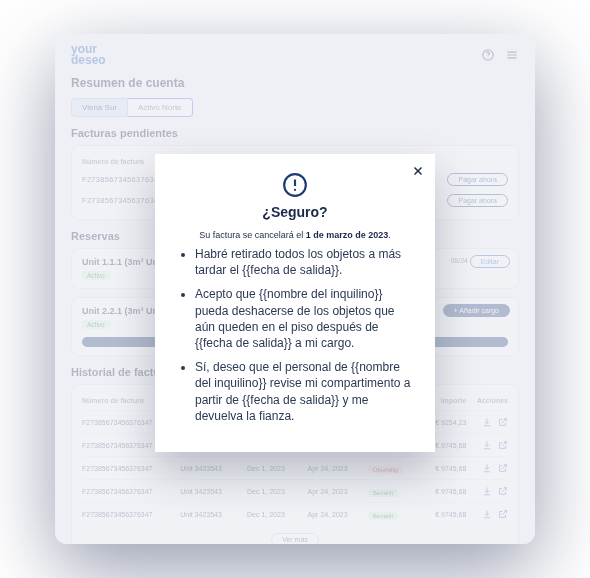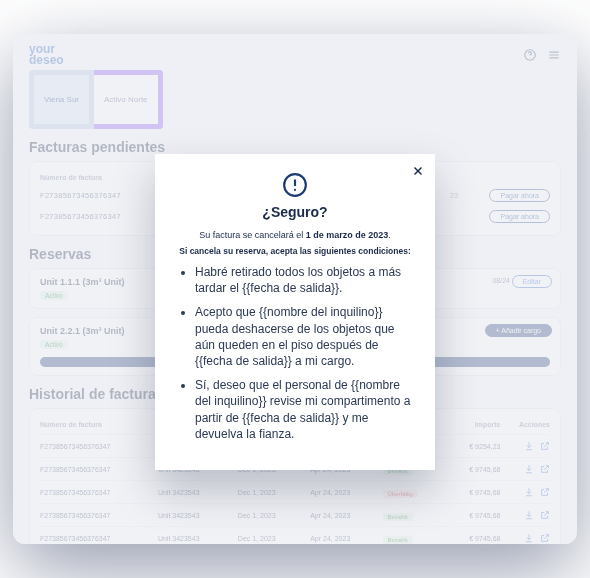--- a/index.html
+++ b/index.html
@@ -1,31 +1,31 @@
 <!DOCTYPE html>
 <html><head>
 <meta charset="utf-8">
 <style>
   * { box-sizing: border-box; margin: 0; padding: 0; }
   body { font-family: -apple-system, BlinkMacSystemFont, "Segoe UI", Arial, sans-serif; background: #fff; width: 590px; height: 578px; overflow: hidden; position: relative; display:flex; align-items:center; justify-content:center;}
   .shadow-wrap { position: relative; filter: drop-shadow(0 25px 40px rgba(21,34,75,0.45)); }
-  .app { width: 564px; height:510px; background:#f7f8f9; border-radius: 12px; overflow:hidden; position:relative; font-size:8px; color:#1e2a44; }
+  .app { width: 480px; height:510px; background:#f7f8f9; border-radius: 12px; overflow:hidden; position:relative; font-size:8px; color:#1e2a44; }
   .topbar { display:flex; align-items:center; justify-content:space-between; padding:10px 16px 4px 16px; }
   .logo { color:#2f66c4; font-weight:700; font-size:12px; line-height:11px; }
   .logo span{ display:block; }
   .top-icons { display:flex; gap:10px; align-items:center; color:#394b6b; }
   .ico-btn { width:14px; height:14px; display:flex; align-items:center; justify-content:center; border-radius:3px; cursor:pointer; }
   .content { padding: 0 16px 16px 16px; }
   h1.summary { font-size:12px; font-weight:700; color:#1b2a4a; margin:6px 0 8px 0;}
   .tabs { display:flex; gap:0; margin-bottom:10px;}
-  .tab { font-size:8px; padding:20px 10px; border:5px solid #8b5cf6; color:#53607d; cursor:pointer; background:#fff;}
+  .tab { font-size:8px; padding:4px 10px; border:1px solid #8b5cf6; color:#53607d; cursor:pointer; background:#fff;}
   .tab:first-child{ border-radius:4px 0 0 4px;}
   .tab:last-child{ border-radius:0 4px 4px 0; border-left:none;}
   .tab.active{ background:#d9e6f6; color:#1e3f7a; border-color:#b6c8e3;}
-  .section-title { font-size:14px; font-weight:700; color:#1b2a4a; margin:10px 0 6px 0;}
+  .section-title { font-size:11px; font-weight:700; color:#1b2a4a; margin:10px 0 6px 0;}
   .panel { border:1px solid #e2e6ee; border-radius:8px; background:#fff; padding:8px 10px; }
   .col-head { color:#7b879c; font-size:7px; font-weight:600; }
   .row { display:flex; align-items:center; padding:4px 0; }
   .invoice-num { font-size:7.5px; color:#445473; letter-spacing:0.3px;}
   .pill-btn { font-size:7px; padding:2px 10px; border:1px solid #274e8f; color:#274e8f; border-radius:999px; background:#fff; cursor:pointer; white-space:nowrap;}
   .pill-btn.edit { color:#2f66c4; border-color:#2f66c4;}
   .reservations { display:flex; gap:10px; flex-wrap:wrap;}
   .res-card { flex:1; min-width:200px; border:1px solid #e2e6ee; border-radius:8px; background:#fff; padding:8px 10px; position:relative;}
   .res-title { font-size:9px; font-weight:700; color:#1b2a4a;}
   .badge { font-size:6.5px; padding:1px 5px; border-radius:3px; display:inline-block; margin-top:4px;}
@@ -80,20 +80,21 @@
         <svg viewBox="0 0 24 24" width="14" height="14" stroke="currentColor" stroke-width="2">
               <line x1="4" y1="7" x2="20" y2="7"></line>
               <line x1="4" y1="12" x2="20" y2="12"></line>
               <line x1="4" y1="17" x2="20" y2="17"></line>
             </svg>
       </div>
     </div>
   </div>
 
   <div class="content">
+    <h1 class="summary">Resumen de cuenta</h1>
 
     <div class="tabs">
       <div class="tab active">Viena Sur</div>
       <div class="tab">Activo Norte</div>
     </div>
 
     <div class="section-title">Facturas pendientes</div>
     <div class="panel">
       <div class="row">
         <div class="col-head" style="flex:1">Número de factura</div>
@@ -270,21 +271,20 @@
         <svg viewBox="0 0 24 24" fill="none" stroke-width="2">
               <circle cx="12" cy="12" r="10"></circle>
               <line x1="12" y1="7" x2="12" y2="13"></line>
               <circle cx="12" cy="16.5" r="1" fill="#1d3b73" stroke="none"></circle>
             </svg>
       </div>
       <div class="modal-title">¿Seguro?</div>
       <div class="modal-line">
         <span>Su factura se cancelará el </span><b>1 de marzo de 2023</b><span>.</span>
       </div>
-      <div class="modal-sub">Si cancela su reserva, acepta las siguientes condiciones:</div>
       <ul>
         <li>Habré retirado todos los objetos a más tardar el {{fecha de salida}}.</li>
         <li>Acepto que {{nombre del inquilino}} pueda deshacerse de los objetos que aún queden en el piso después de {{fecha de salida}} a mi cargo.</li>
         <li>Sí, deseo que el personal de {{nombre del inquilino}} revise mi compartimento a partir de {{fecha de salida}} y me devuelva la fianza.</li>
       </ul>
     </div>
   </div>
 
 </div>
 </div>

